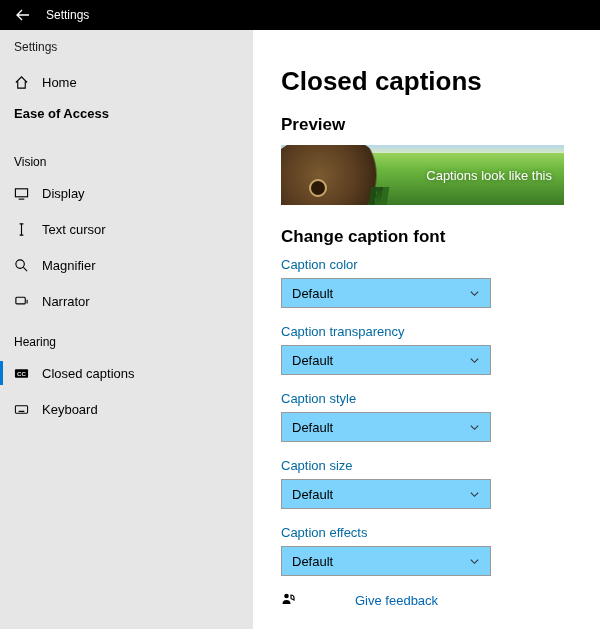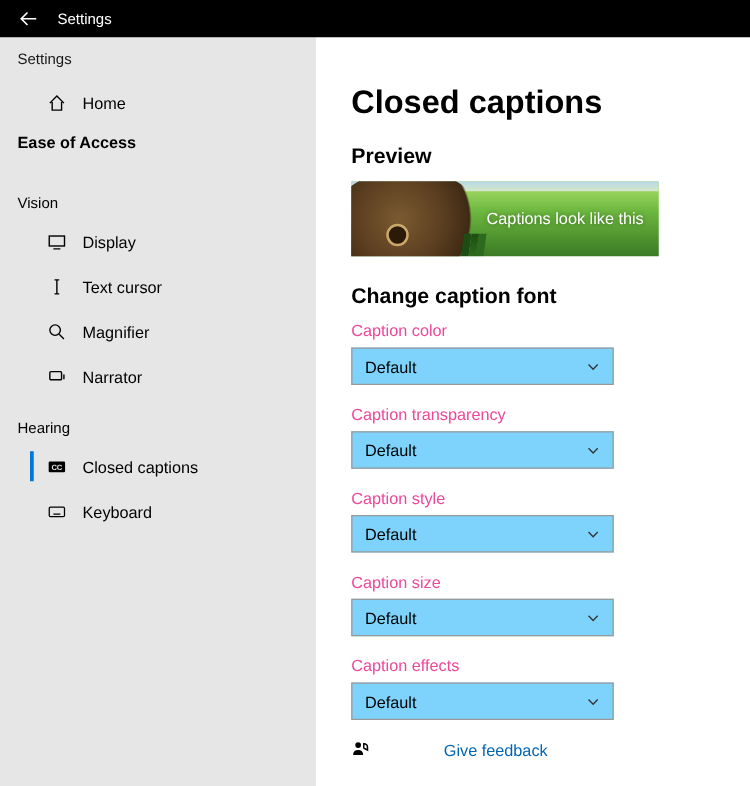--- a/index.html
+++ b/index.html
@@ -39,21 +39,20 @@
     font-size: 12px;
     color: #1a1a1a;
   }
   .side-row {
     display: flex;
     align-items: center;
     height: 36px;
     padding-left: 14px;
     cursor: pointer;
     position: relative;
-    margin-left: 24px;
   }
   .side-row .icon {
     width: 22px;
     display: flex;
     align-items: center;
     justify-content: flex-start;
     font-size: 14px;
     color: #000;
   }
   .side-row .label { padding-left: 6px; }
@@ -87,21 +86,21 @@
     margin-bottom: 18px;
   }
   .section-h {
     font-size: 17px;
     font-weight: 600;
     margin-bottom: 10px;
   }
   .preview {
     position: relative;
     height: 60px;
-    width: 246px;
+    width: 283px;
     margin-bottom: 22px;
     overflow: hidden;
     background: linear-gradient(to bottom, #aee06b 0%, #6db83f 40%, #3a7a25 100%);
   }
   .preview .sky {
     position: absolute; left:0; right:0; top:0; height:8px;
     background: linear-gradient(to bottom, #b7d7ea, #d5e8c7);
   }
   .preview .hill {
     position: absolute;
@@ -133,21 +132,21 @@
     transform: translateY(-50%);
     color: #fff;
     font-size: 13px;
     font-weight: 500;
     text-shadow: 0 0 4px rgba(0,0,0,.4);
   }
 
   .field { margin-bottom: 16px; }
   .field-label {
     font-size: 13px;
-    color: #ec4899;
+    color: #0369a1;
     margin-bottom: 6px;
   }
   .combo {
     width: 210px;
     height: 30px;
     border: 1px solid #999;
     background: #7dd3fc;
     display: flex;
     align-items: center;
     justify-content: space-between;

